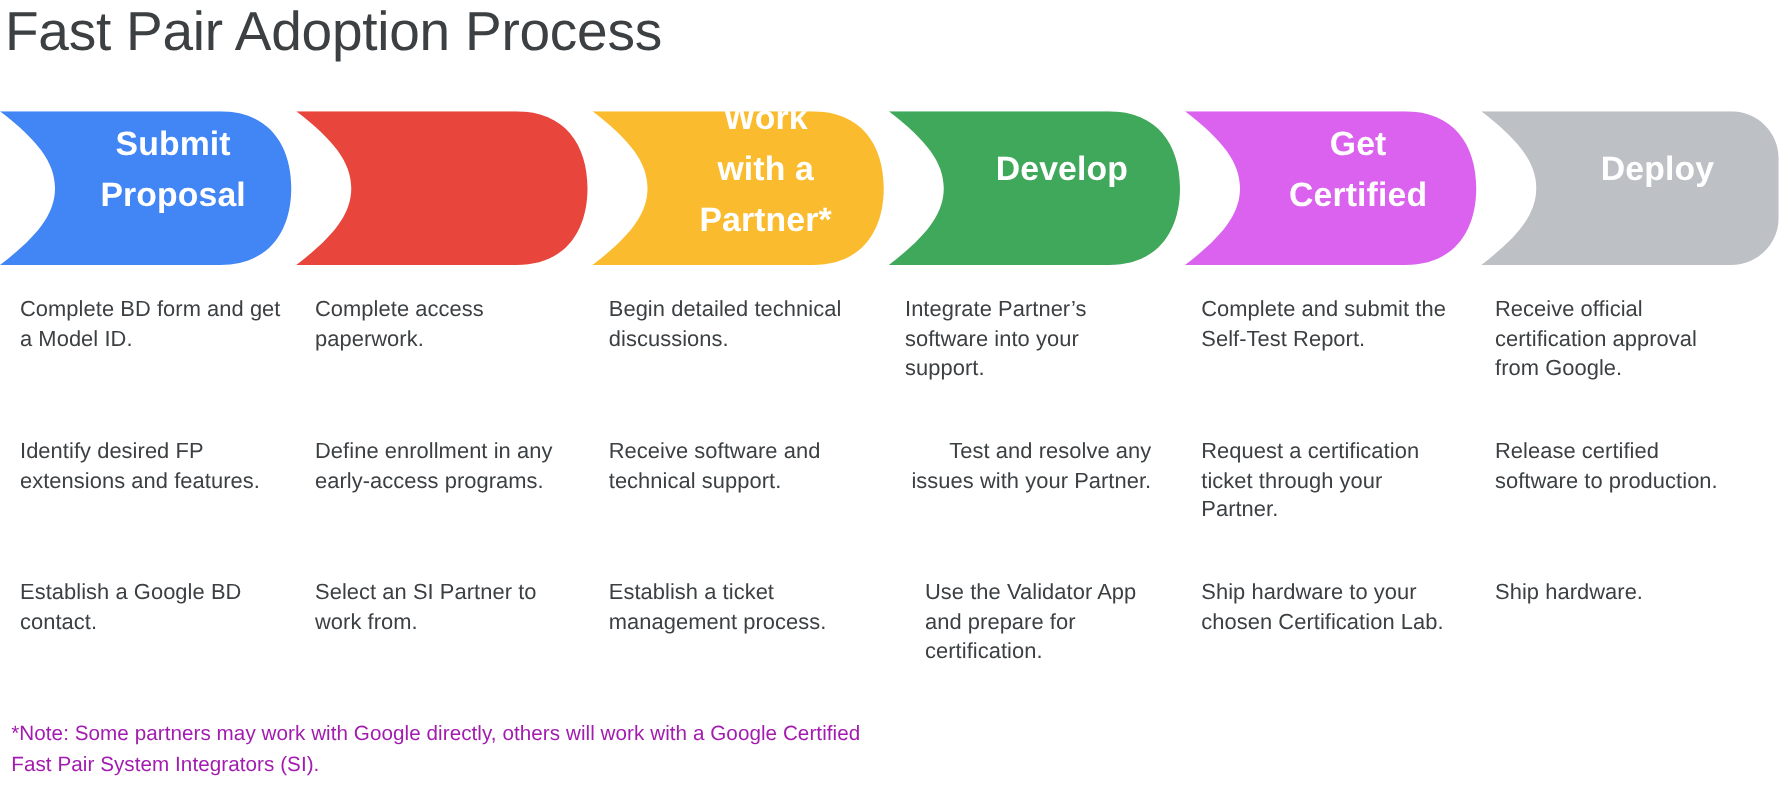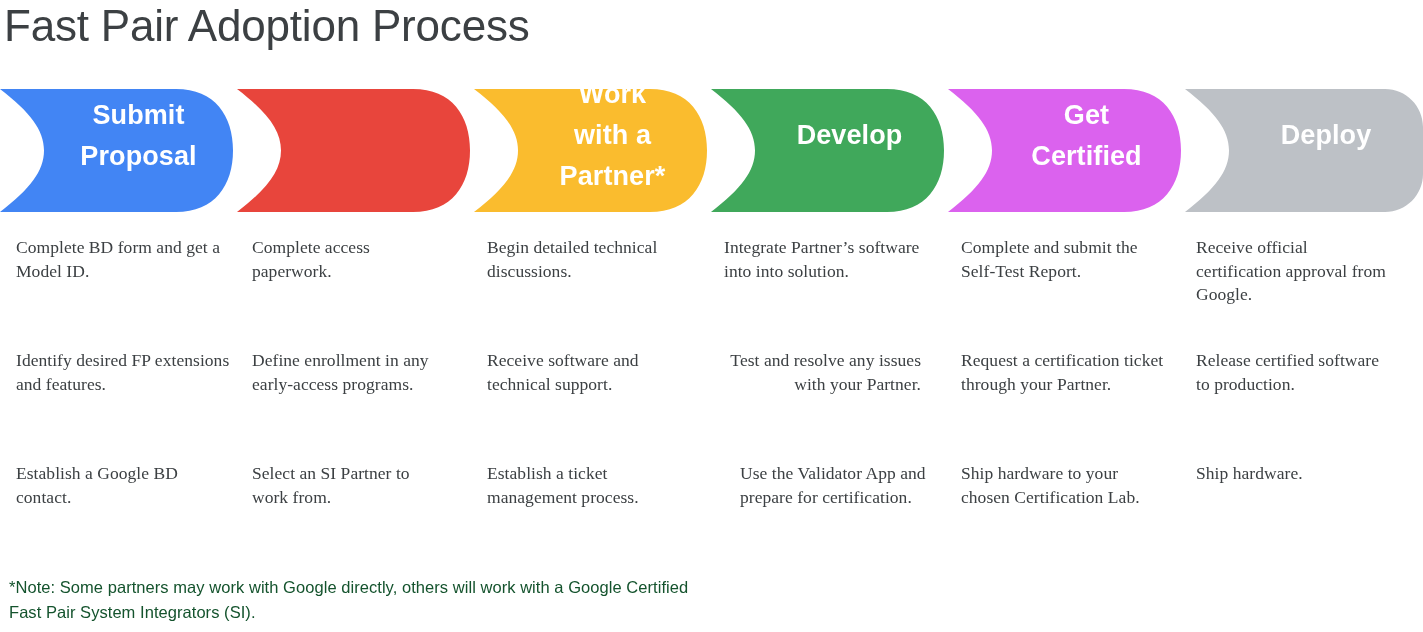--- a/index.html
+++ b/index.html
@@ -67,21 +67,20 @@
     letter-spacing: 0.1px;
   }
 
   
   .columns {
     position: absolute;
     left: 0;
     top: 236px;
     width: 1314px;
     height: 320px;
-    font-family: Liberation Serif, serif;
   }
   .col {
     position: absolute;
     top: 0;
   }
   .bullet {
     position: absolute;
     font-size: 17.5px;
     line-height: 23.5px;
     color: #3c4043;
@@ -93,21 +92,21 @@
   .bullet.r2 { top: 226px; }
 
   
   .footnote {
     position: absolute;
     left: 9px;
     top: 575px;
     width: 700px;
     font-size: 16.5px;
     line-height: 25px;
-    color: #14532d;
+    color: #a21caf;
     letter-spacing: 0.05px;
   }
 </style>
 </head>
 <body style="background: rgb(255, 255, 255);">
 
 <div class="page-title" style="color: rgb(60, 64, 67);">Fast Pair Adoption Process</div>
 
 <div class="banner-strip">
   <svg viewBox="0 0 1423 123" width="1423" height="123" xmlns="http://www.w3.org/2000/svg" aria-hidden="true">
@@ -162,21 +161,21 @@
     <div class="bullet r2" style="width:196px;">Select an SI Partner to work from.</div>
   </div>
 
   <div class="col" style="left:487px; width:206px;">
     <div class="bullet r0" style="width:206px;">Begin detailed technical discussions.</div>
     <div class="bullet r1" style="width:206px;">Receive software and technical support.</div>
     <div class="bullet r2" style="width:206px;">Establish a ticket management process.</div>
   </div>
 
   <div class="col" style="left:724px; width:197px;">
-    <div class="bullet r0" style="width:197px;">Integrate Partner’s software into into solution.</div>
+    <div class="bullet r0" style="width:197px;">Integrate Partner’s software into your support.</div>
     <div class="bullet r1" style="width:197px;text-align:right;">Test and resolve any issues with your Partner.</div>
     <div class="bullet r2" style="width:197px;margin-left:16px;">Use the Validator App and prepare for certification.</div>
   </div>
 
   <div class="col" style="left:961px; width:208px;">
     <div class="bullet r0" style="width:208px;">Complete and submit the Self-Test Report.</div>
     <div class="bullet r1" style="width:208px;">Request a certification ticket through your Partner.</div>
     <div class="bullet r2" style="width:208px;">Ship hardware to your chosen Certification Lab.</div>
   </div>
 

